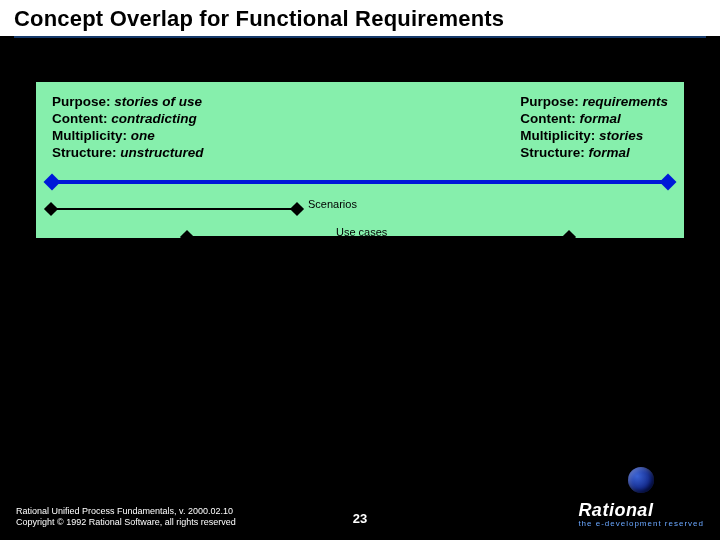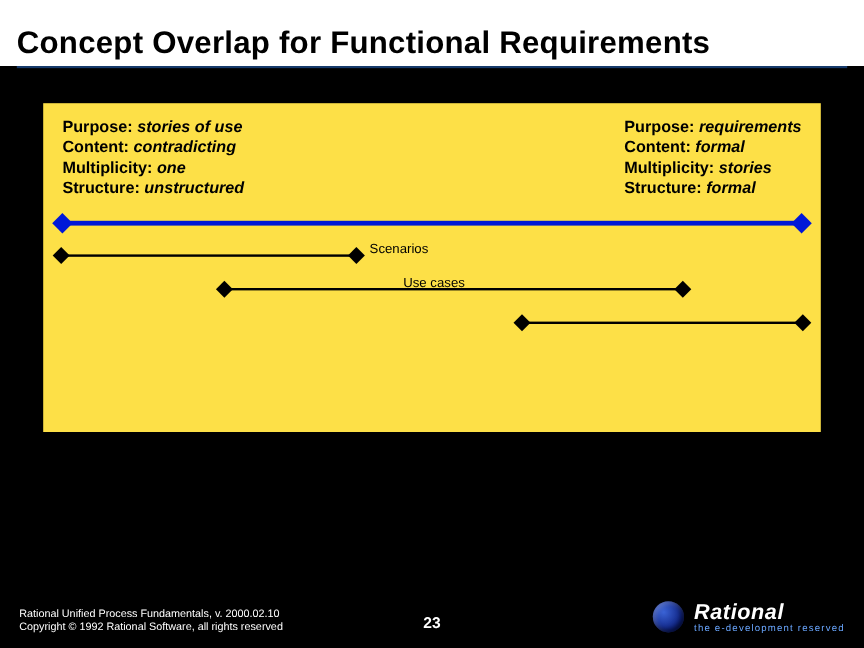--- a/index.html
+++ b/index.html
@@ -2,42 +2,42 @@
 <html><head>
 <meta charset="utf-8">
 <style>
   * { margin: 0; padding: 0; box-sizing: border-box; }
   html, body { width: 720px; height: 540px; font-family: Arial, Helvetica, sans-serif; }
   body { background: #000; color: #fff; position: relative; }
 
   .title {
     color: #000;
     background: #fff;
-    padding: 20px 14px 4px 14px;
-    font-size: 26px;
+    padding: 6px 14px 4px 14px;
+    font-size: 22px;
     font-weight: bold;
     letter-spacing: 0.2px;
   }
   .title-underline {
     height: 2px;
     background: #163a6b;
     margin: 0 14px;
   }
 
   .slide-area {
     background: #000;
     padding: 28px 28px 0 28px;
   }
 
   .diagram {
-    background: #fde047;
+    background: #86efac;
     color: #000;
     width: 648px;
-    height: 274px;
-    margin: 1px auto;
+    height: 156px;
+    margin: 16px auto;
     position: relative;
     font-size: 13.5px;
   }
 
   .props {
     position: absolute;
     top: 12px;
     line-height: 1.25;
   }
   .props-left { left: 16px; }
@@ -92,20 +92,21 @@
     transform: translateX(-50%);
     bottom: 2px;
     font-weight: bold;
   }
   .footer-left { line-height: 1.25; }
 
   .brand {
     display: flex;
     align-items: center;
     gap: 8px;
+    flex-direction: column;
   }
   .brand-logo {
     width: 26px; height: 26px; border-radius: 50%;
     background: radial-gradient(circle at 35% 35%, #3a63d6 0%, #0b1d7a 70%);
     box-shadow: inset -2px -2px 4px rgba(0,0,0,.6), inset 2px 2px 4px rgba(255,255,255,.25);
   }
   .brand-text { line-height: 1.05; }
   .brand-name {
     font-size: 18px; font-weight: bold; font-style: italic; letter-spacing: 0.5px;
   }

